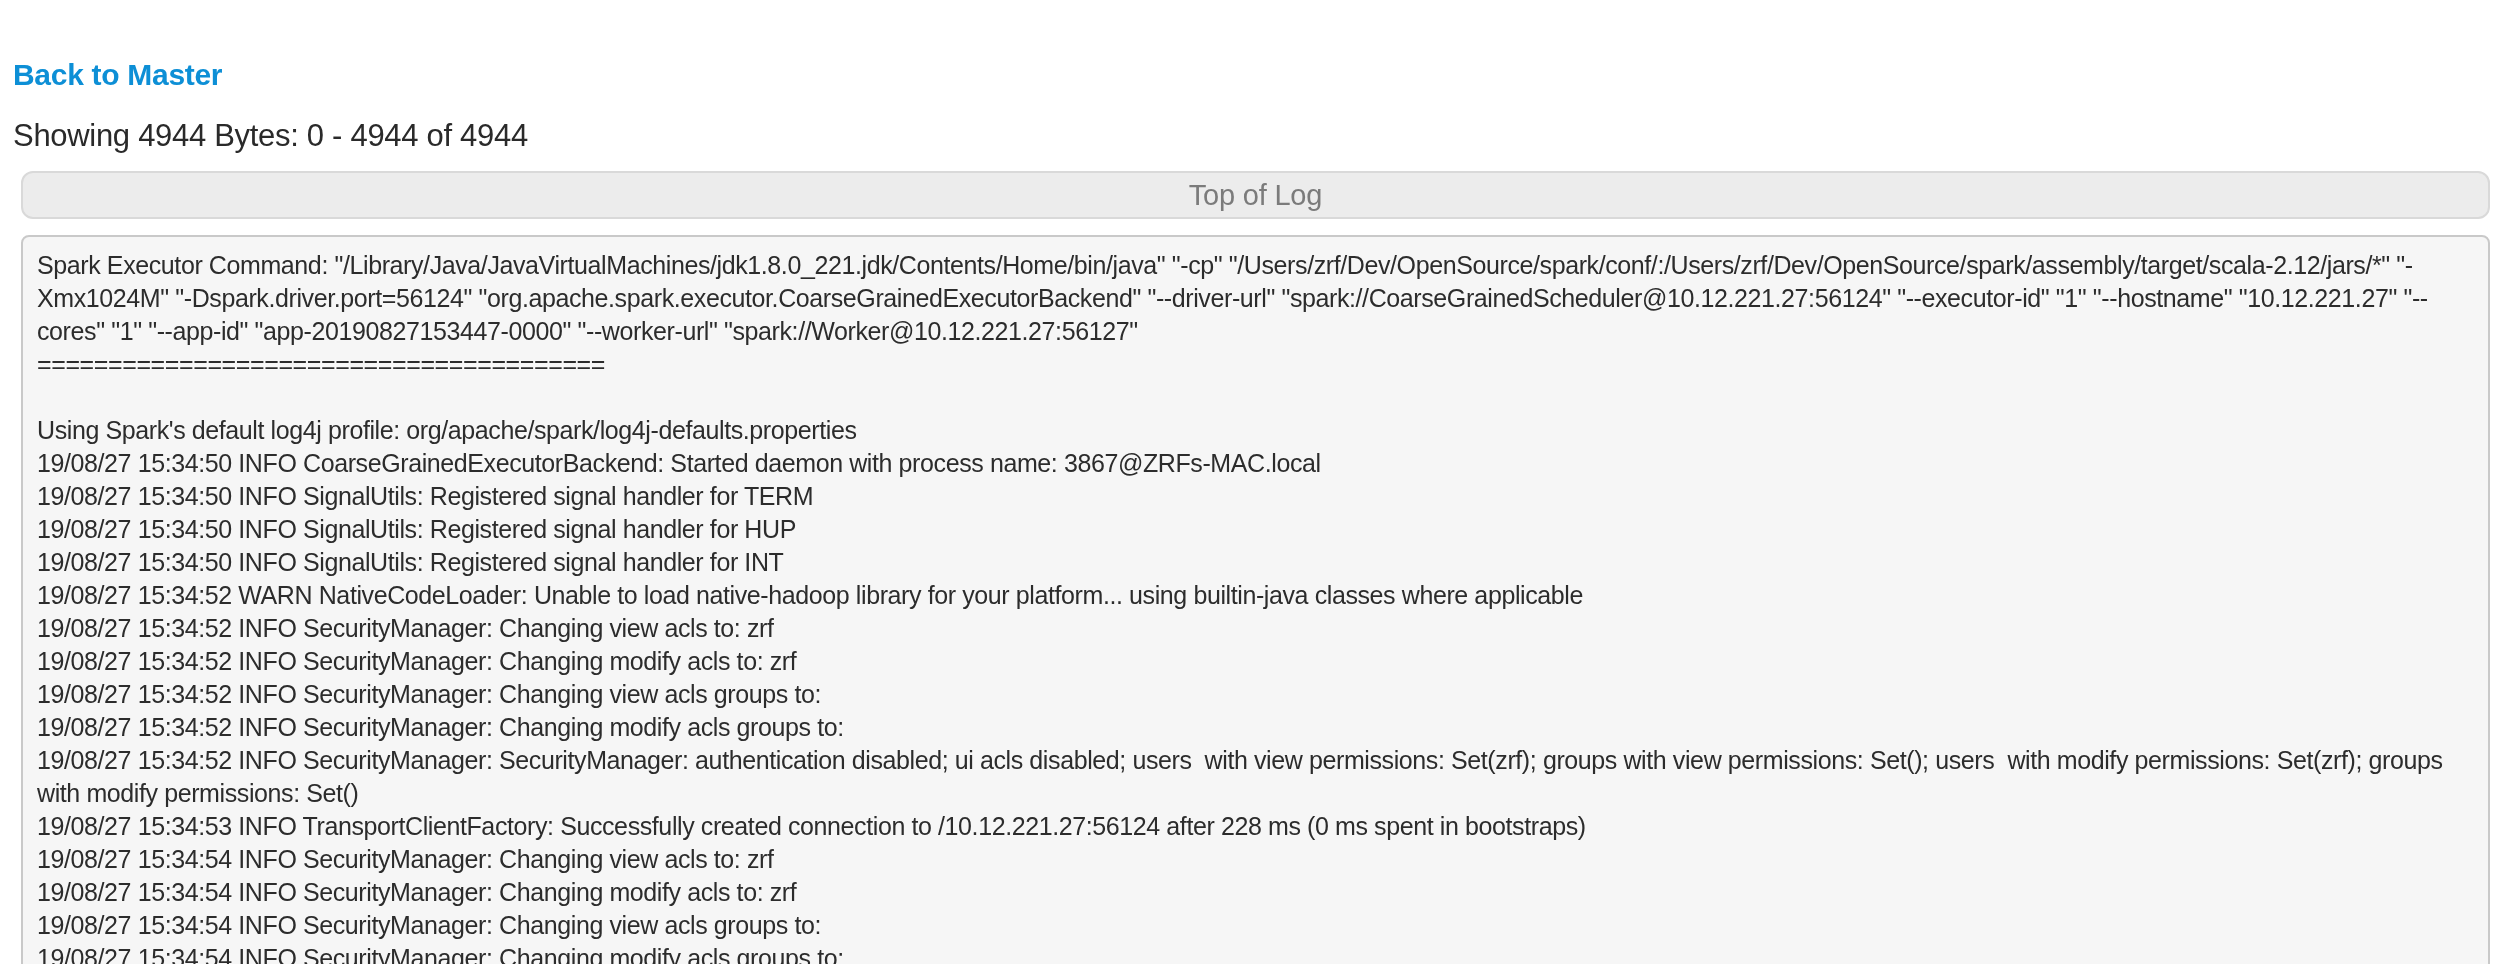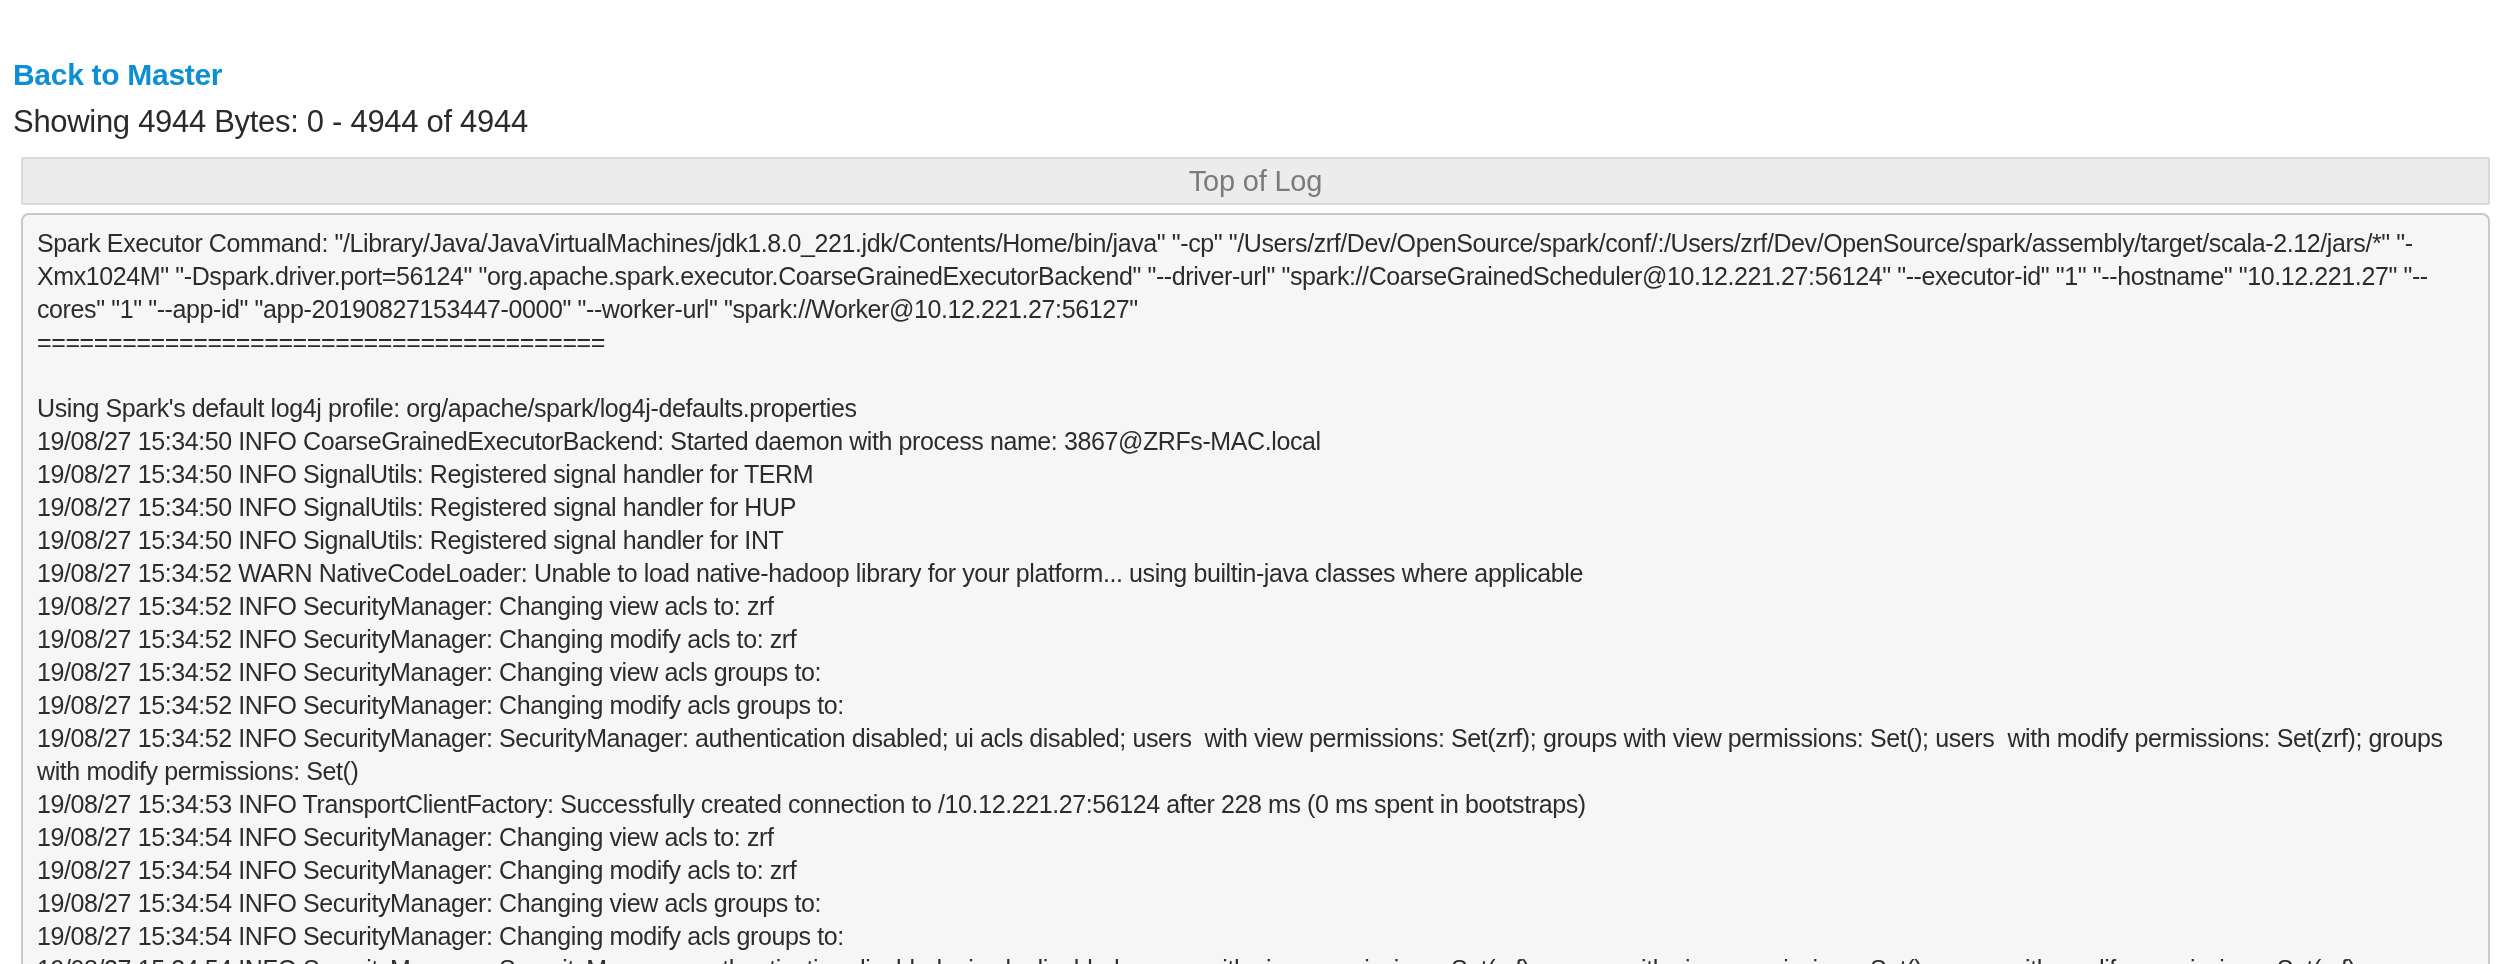--- a/index.html
+++ b/index.html
@@ -29,34 +29,34 @@
     display: inline-block;
     color: var(--link-blue);
     font-size: 30px;
     font-weight: 600;
     text-decoration: none;
     letter-spacing: -0.3px;
     cursor: pointer;
     margin-top: 44px;
   }
   .byte-range {
-    margin-top: 12px;
+    margin-top: 26px;
     font-size: 31px;
     font-weight: 400;
     color: var(--heading-text);
     letter-spacing: -0.3px;
   }
   .top-button {
     display: block;
-    margin: 17px 0 8px 8px;
+    margin: 17px 0 16px 8px;
     width: calc(100% - 8px);
     height: 48px;
     background: var(--button-bg);
     border: 2px solid var(--button-border);
-    border-radius: 2px;
+    border-radius: 12px;
     color: var(--button-text);
     font-family: "Liberation Sans", "DejaVu Sans", sans-serif;
     font-size: 29px;
     line-height: 42px;
     text-align: center;
     letter-spacing: -0.2px;
     cursor: pointer;
     padding: 0;
   }
   .log-box {

